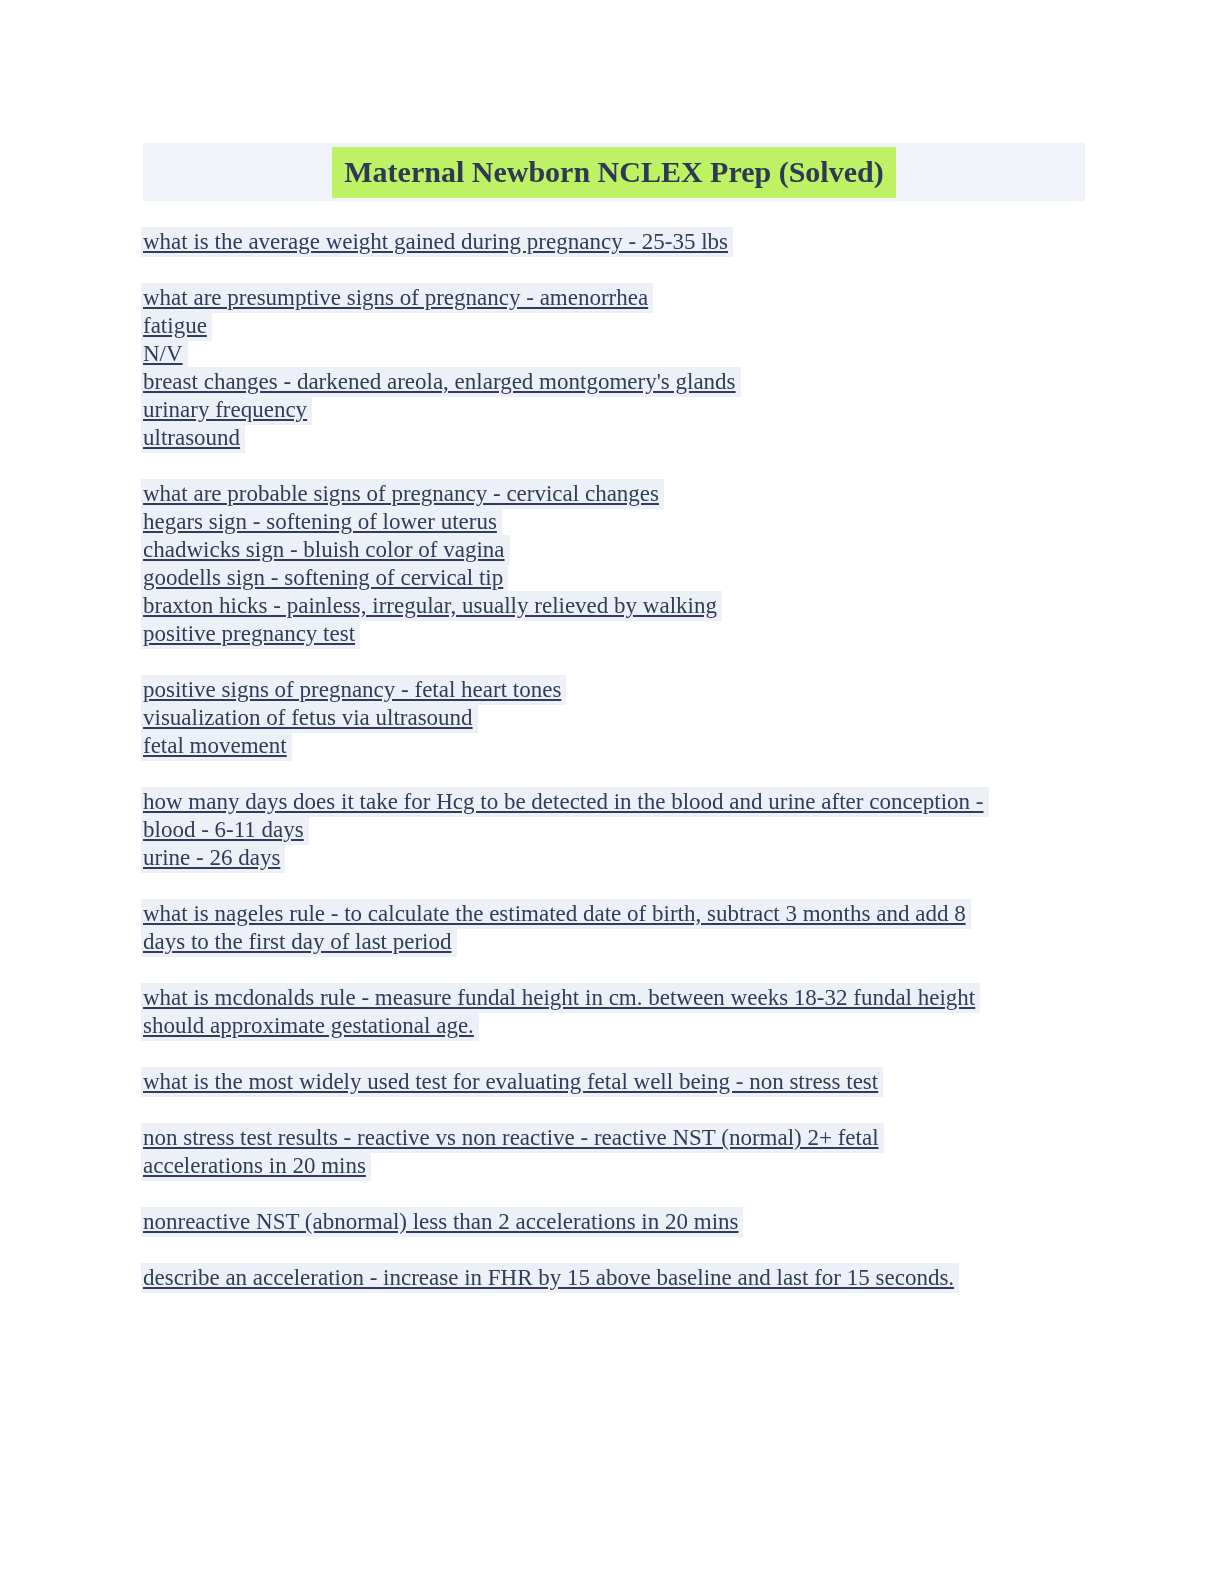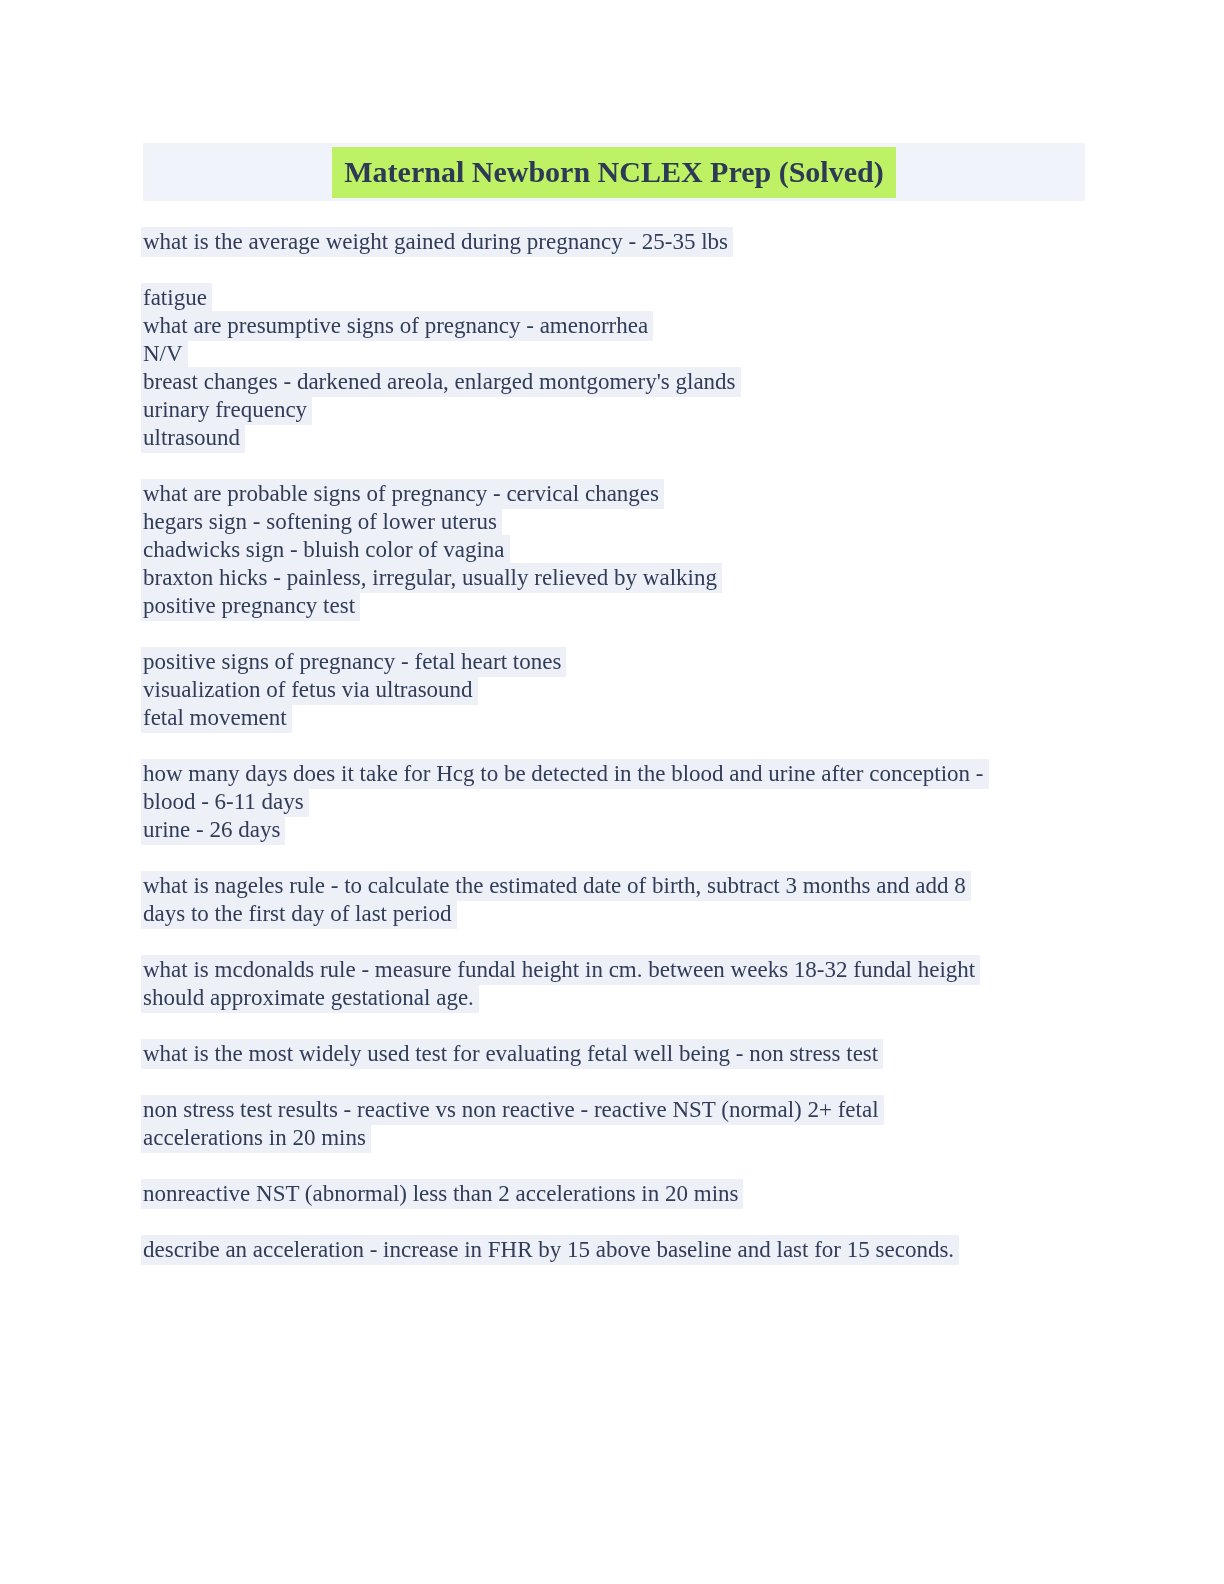--- a/index.html
+++ b/index.html
@@ -39,50 +39,52 @@
     color: #313c58;
     font-size: 23px;
   }
   .para {
     margin: 0 0 28px 0;
   }
   .line {
     line-height: 28px;
     height: 28px;
     white-space: nowrap;
+    text-decoration: underline;
   }
   .hl {
     background: #eef0f8;
     padding: 2px 5px 3px 2px;
     margin-left: -2px;
   }
 </style>
 </head>
 <body>
 
 <div class="page">
   <div class="title-line">
     <span class="title-text">Maternal Newborn NCLEX Prep (Solved)</span>
   </div>
   <div class="body-text">
       <div class="para">
         <div class="line"><span class="hl">what is the average weight gained during pregnancy - 25-35 lbs</span></div>
       </div>
       <div class="para">
+        <div class="line"><span class="hl">what are presumptive signs of pregnancy - amenorrhea</span></div>
         <div class="line"><span class="hl">fatigue</span></div>
-        <div class="line"><span class="hl">what are presumptive signs of pregnancy - amenorrhea</span></div>
         <div class="line"><span class="hl">N/V</span></div>
         <div class="line"><span class="hl">breast changes - darkened areola, enlarged montgomery's glands</span></div>
         <div class="line"><span class="hl">urinary frequency</span></div>
         <div class="line"><span class="hl">ultrasound</span></div>
       </div>
       <div class="para">
         <div class="line"><span class="hl">what are probable signs of pregnancy - cervical changes</span></div>
         <div class="line"><span class="hl">hegars sign - softening of lower uterus</span></div>
         <div class="line"><span class="hl">chadwicks sign - bluish color of vagina</span></div>
+        <div class="line"><span class="hl">goodells sign - softening of cervical tip</span></div>
         <div class="line"><span class="hl">braxton hicks - painless, irregular, usually relieved by walking</span></div>
         <div class="line"><span class="hl">positive pregnancy test</span></div>
       </div>
       <div class="para">
         <div class="line"><span class="hl">positive signs of pregnancy - fetal heart tones</span></div>
         <div class="line"><span class="hl">visualization of fetus via ultrasound</span></div>
         <div class="line"><span class="hl">fetal movement</span></div>
       </div>
       <div class="para">
         <div class="line"><span class="hl">how many days does it take for Hcg to be detected in the blood and urine after conception -</span></div>

